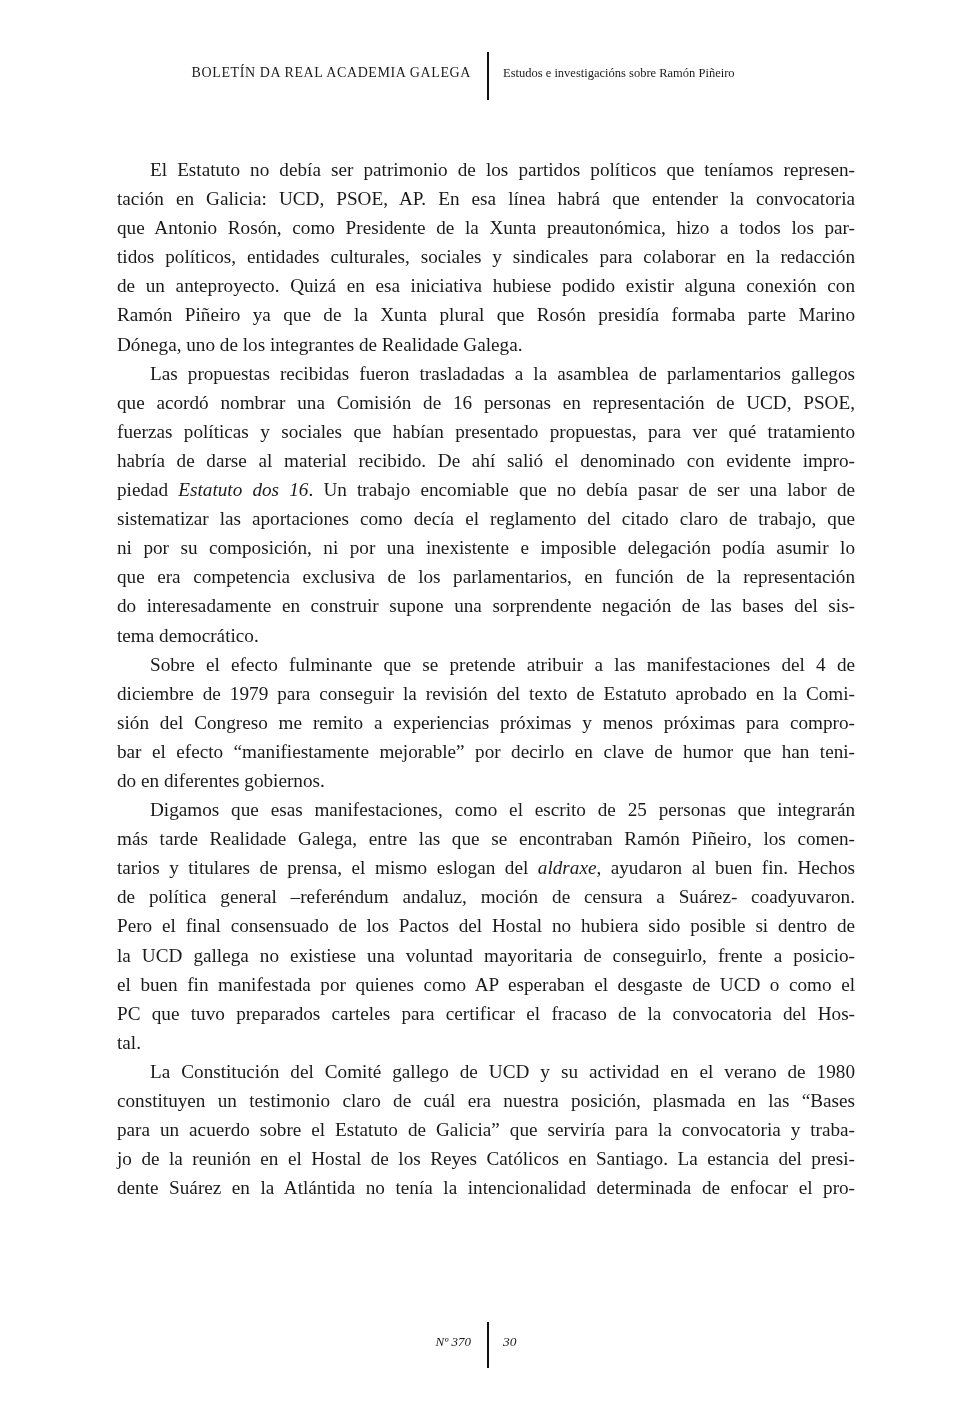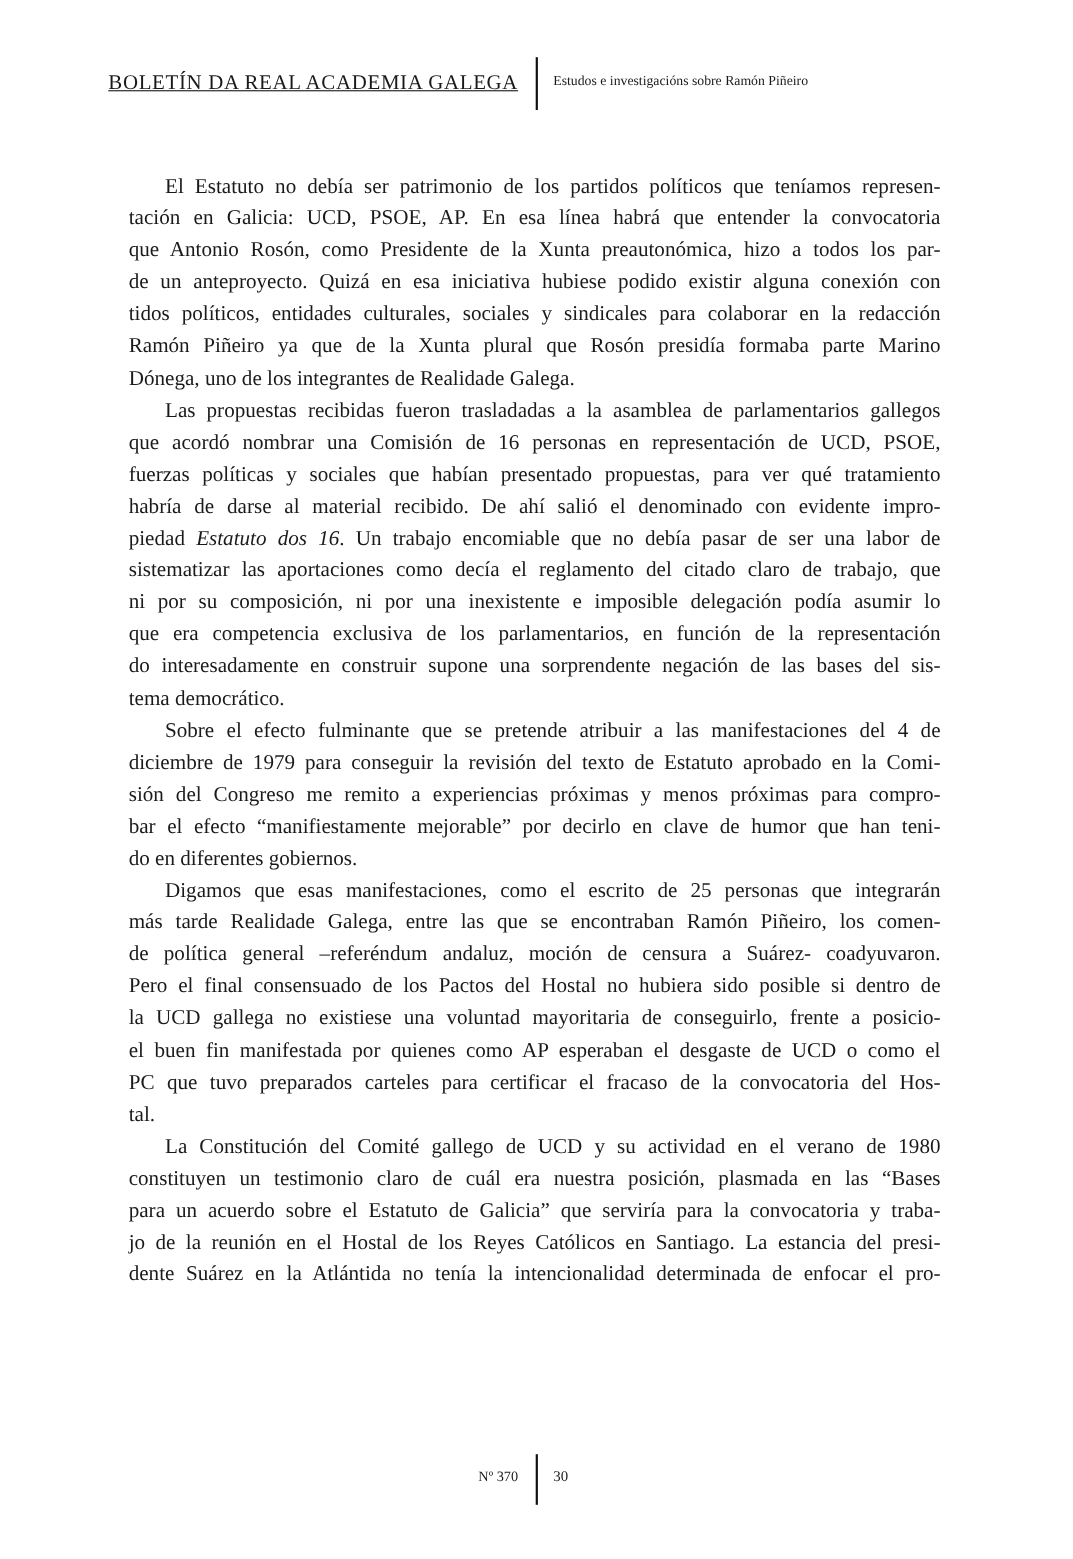--- a/index.html
+++ b/index.html
@@ -19,24 +19,23 @@
       position: absolute;
       top: 52px;
       left: 0;
       width: 975px;
       height: 48px;
     }
     .header .left {
       position: absolute;
       right: 504px;
       top: 13px;
-      font-size: 19px;
+      font-size: 14px;
       letter-spacing: 0.6px;
       white-space: nowrap;
-      text-decoration: underline;
     }
     .header .divider {
       position: absolute;
       left: 487px;
       top: 0;
       width: 1.5px;
       height: 48px;
       background: #111;
     }
     .header .right {
@@ -71,20 +70,21 @@
     .body-text .line.first {
       padding-left: 33px;
     }
     .body-text p { text-indent: 0; }
     .footer {
       position: absolute;
       top: 1322px;
       left: 0;
       width: 975px;
       height: 46px;
+      font-style: italic;
     }
     .footer .issue {
       position: absolute;
       right: 504px;
       top: 12px;
       font-size: 13px;
       white-space: nowrap;
     }
     .footer .divider {
       position: absolute;
@@ -110,22 +110,22 @@
   <span class="left">BOLETÍN DA REAL ACADEMIA GALEGA</span>
   <span class="divider"></span>
   <span class="right">Estudos e investigacións sobre Ramón Piñeiro</span>
 </div>
 
 <div class="body-text">
   <p>
     <span class="line first">El Estatuto no debía ser patrimonio de los partidos políticos que teníamos represen-</span>
     <span class="line">tación en Galicia: UCD, PSOE, AP. En esa línea habrá que entender la convocatoria</span>
     <span class="line">que Antonio Rosón, como Presidente de la Xunta preautonómica, hizo a todos los par-</span>
+    <span class="line">tidos políticos, entidades culturales, sociales y sindicales para colaborar en la redacción</span>
     <span class="line">de un anteproyecto. Quizá en esa iniciativa hubiese podido existir alguna conexión con</span>
-    <span class="line">tidos políticos, entidades culturales, sociales y sindicales para colaborar en la redacción</span>
     <span class="line">Ramón Piñeiro ya que de la Xunta plural que Rosón presidía formaba parte Marino</span>
     <span class="line last">Dónega, uno de los integrantes de Realidade Galega.</span>
   </p>
   <p>
     <span class="line first">Las propuestas recibidas fueron trasladadas a la asamblea de parlamentarios gallegos</span>
     <span class="line">que acordó nombrar una Comisión de 16 personas en representación de UCD, PSOE,</span>
     <span class="line">fuerzas políticas y sociales que habían presentado propuestas, para ver qué tratamiento</span>
     <span class="line">habría de darse al material recibido. De ahí salió el denominado con evidente impro-</span>
     <span class="line"><span>piedad </span><em>Estatuto dos 16</em><span>. Un trabajo encomiable que no debía pasar de ser una labor de</span></span>
     <span class="line">sistematizar las aportaciones como decía el reglamento del citado claro de trabajo, que</span>
@@ -137,20 +137,21 @@
   <p>
     <span class="line first">Sobre el efecto fulminante que se pretende atribuir a las manifestaciones del 4 de</span>
     <span class="line">diciembre de 1979 para conseguir la revisión del texto de Estatuto aprobado en la Comi-</span>
     <span class="line">sión del Congreso me remito a experiencias próximas y menos próximas para compro-</span>
     <span class="line">bar el efecto “manifiestamente mejorable” por decirlo en clave de humor que han teni-</span>
     <span class="line last">do en diferentes gobiernos.</span>
   </p>
   <p>
     <span class="line first">Digamos que esas manifestaciones, como el escrito de 25 personas que integrarán</span>
     <span class="line">más tarde Realidade Galega, entre las que se encontraban Ramón Piñeiro, los comen-</span>
+    <span class="line"><span>tarios y titulares de prensa, el mismo eslogan del </span><em>aldraxe</em><span>, ayudaron al buen fin. Hechos</span></span>
     <span class="line">de política general –referéndum andaluz, moción de censura a Suárez- coadyuvaron.</span>
     <span class="line">Pero el final consensuado de los Pactos del Hostal no hubiera sido posible si dentro de</span>
     <span class="line">la UCD gallega no existiese una voluntad mayoritaria de conseguirlo, frente a posicio-</span>
     <span class="line">el buen fin manifestada por quienes como AP esperaban el desgaste de UCD o como el</span>
     <span class="line">PC que tuvo preparados carteles para certificar el fracaso de la convocatoria del Hos-</span>
     <span class="line last">tal.</span>
   </p>
   <p>
     <span class="line first">La Constitución del Comité gallego de UCD y su actividad en el verano de 1980</span>
     <span class="line">constituyen un testimonio claro de cuál era nuestra posición, plasmada en las “Bases</span>

